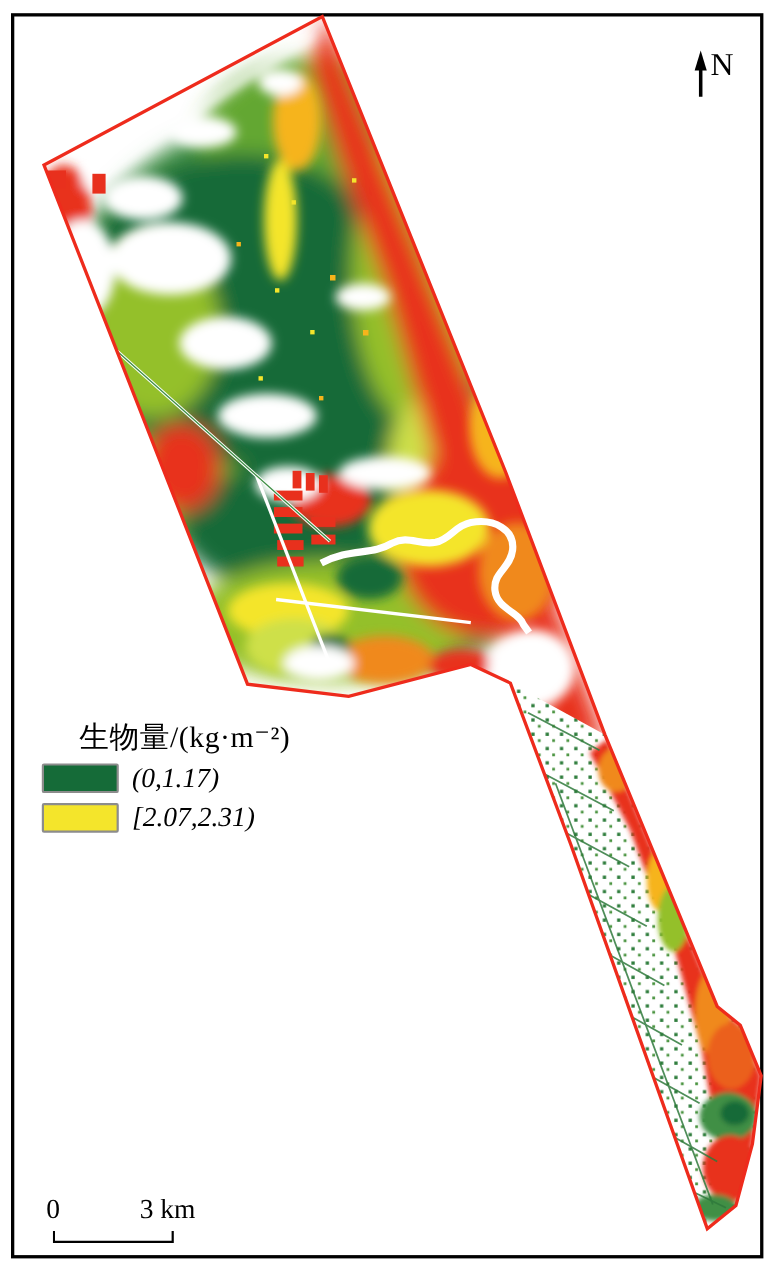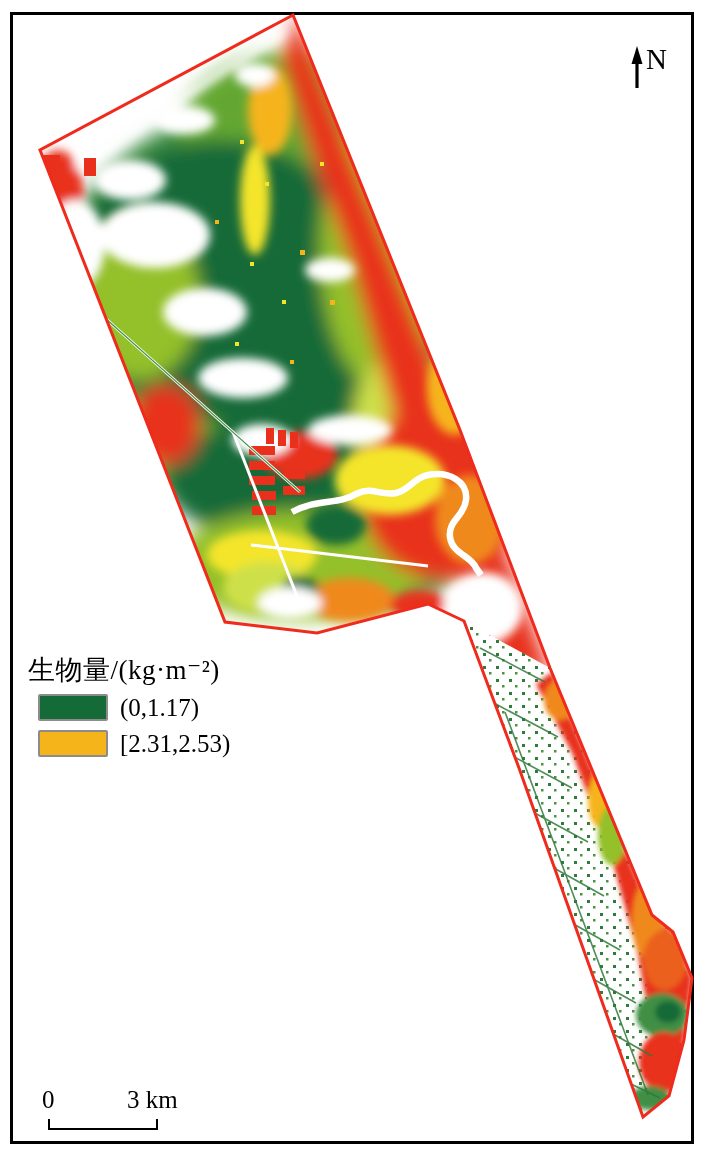--- a/index.html
+++ b/index.html
@@ -12,23 +12,23 @@
     border:3px solid #000;box-sizing:border-box;pointer-events:none;
   }
   .map-svg{position:absolute;left:0;top:0;width:709px;height:1161px;}
   
   .north{position:absolute;left:622px;top:42px;width:70px;height:56px;}
   .north svg{position:absolute;left:0;top:0;}
   .north .n-label{
     position:absolute;left:24px;top:2px;font-size:29px;line-height:30px;
   }
   
-  .legend{position:absolute;left:28px;top:654px;width:280px;}
+  .legend{position:absolute;left:28px;top:654px;width:280px;text-align:center;}
   .legend-title{font-size:27px;line-height:32px;margin:0 0 8px 0;letter-spacing:.5px;}
-  .legend-row{display:flex;align-items:center;height:27px;margin:4px 0 9px 10px;}
+  .legend-row{display:flex;align-items:center;height:27px;margin:4px 0 9px 10px;font-style:italic;}
   .swatch{
     width:66px;height:23px;border:2px solid #8c8c8c;border-radius:2px;
     margin-right:12px;flex:none;
   }
   .legend-label{font-size:25px;line-height:27px;white-space:nowrap;}
   
   .scalebar{position:absolute;left:36px;top:1086px;width:200px;}
   .scalebar-labels{position:relative;height:28px;font-size:25px;}
   .scalebar-zero{position:absolute;left:6px;top:0;}
   .scalebar-dist{position:absolute;left:91px;top:0;}
@@ -191,22 +191,22 @@
 </div>
 
 <div class="legend">
   <div class="legend-title">生物量/(kg·m⁻²)</div>
 
   <div class="legend-row">
     <span class="swatch" style="background-color: rgb(21, 107, 56);"></span>
     <span class="legend-label">(0,1.17)</span>
   </div>
   <div class="legend-row">
-    <span class="swatch" style="background-color: rgb(246, 180, 27);"></span>
-    <span class="legend-label">[2.31,2.53)</span>
+    <span class="swatch" style="background-color: rgb(244, 229, 43);"></span>
+    <span class="legend-label">[2.07,2.31)</span>
   </div>
 </div>
 
 <div class="scalebar">
   <div class="scalebar-labels">
     <span class="scalebar-zero">0</span>
     <span class="scalebar-dist">3 km</span>
   </div>
   <svg class="scalebar-bar" width="112" height="14" viewBox="0 0 112 14">
     <path d="M1,2 L1,12 L109,12 L109,2" fill="none" stroke="#000" stroke-width="2"></path>

